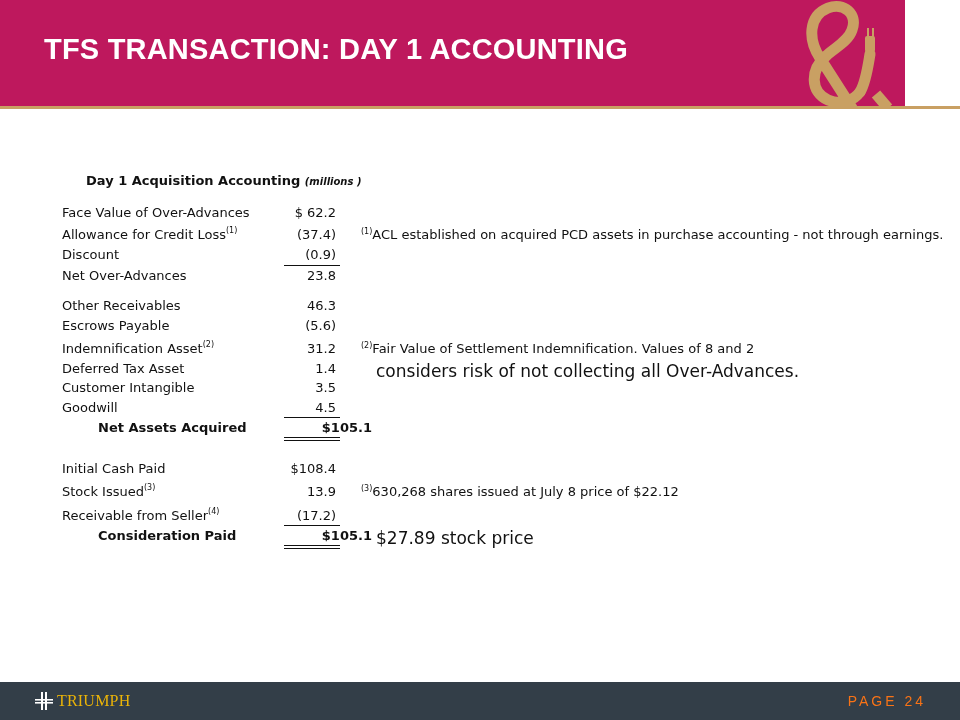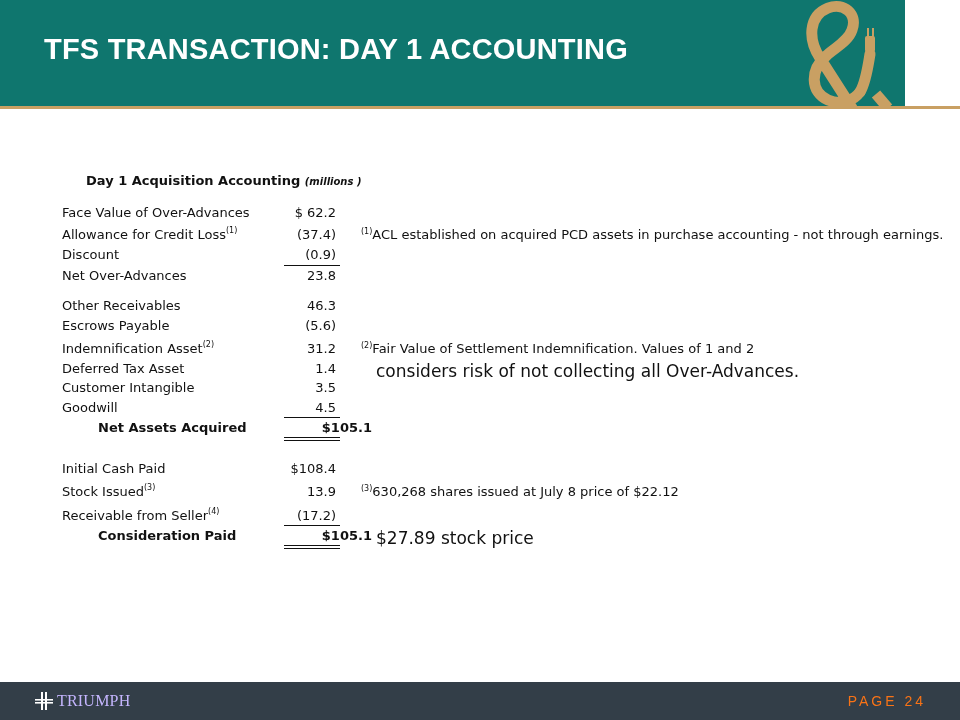--- a/index.html
+++ b/index.html
@@ -1,19 +1,19 @@
 <!DOCTYPE html>
 <html><head>
 <meta charset="utf-8">
 <style>
   * { margin:0; padding:0; box-sizing:border-box; }
   html, body { width:960px; height:720px; overflow:hidden; background:#ffffff; }
   body { position:relative; font-family:"Liberation Sans", sans-serif; color:#111; }
 
-  .header { position:absolute; left:0; top:0; width:905px; height:106px; background:#0f766e;text-decoration:underline; }
+  .header { position:absolute; left:0; top:0; width:905px; height:106px; background:#be185d;text-decoration:underline; }
   .header-rule { position:absolute; left:0; top:106px; width:960px; height:3px; background:#c9a063; }
   .title { position:absolute; left:44px; top:33px; font-family:"Liberation Sans", sans-serif; font-weight:bold; font-size:29px; color:#ffffff; letter-spacing:0.2px; white-space:nowrap; }
   .logo-amp { position:absolute; left:790px; top:-4px; width:110px; height:112px; }
 
   .doc { position:absolute; left:0; top:0; width:960px; height:720px; font-family:"DejaVu Sans", sans-serif; font-size:13px; }
   .tbl-title { position:absolute; left:86px; top:173px; font-size:13px; font-weight:bold; white-space:nowrap; }
   .tbl-title .unit { font-size:10px; font-style:italic; font-weight:bold; }
 
   .row { position:absolute; left:62px; width:278px; height:20px; white-space:nowrap; }
   .row .label { position:absolute; left:0; top:0; }
@@ -22,21 +22,21 @@
   .sup { font-size:8px; vertical-align:super; position:relative; top:-1px; }
   .single-top { position:absolute; left:222px; width:56px; height:1px; background:#111; }
   .dbl-bottom { position:absolute; left:222px; width:56px; height:4px; border-top:1px solid #111; border-bottom:1px solid #111; }
 
   .note { position:absolute; left:361px; white-space:nowrap; font-size:13px; }
   .note .nsup { font-size:8px; vertical-align:super; }
   .note-cont { position:absolute; left:376px; white-space:nowrap; font-size:17px; }
 
   .footer { position:absolute; left:0; top:682px; width:960px; height:38px; background:#333e48; }
   .brand { position:absolute; left:34px; top:9px; display:flex; align-items:center; gap:3px; }
-  .brand-name { font-family:"Liberation Serif", serif; color:#c4b5fd; font-size:16px; letter-spacing:0.2px; }
+  .brand-name { font-family:"Liberation Serif", serif; color:#eab308; font-size:16px; letter-spacing:0.2px; }
   .page { position:absolute; right:34px; top:11px; color:#f97316; font-family:"Liberation Sans", sans-serif; font-size:14px; letter-spacing:3px; }
 </style>
 </head>
 <body>
 
 <div class="header">
   <div class="title">TFS TRANSACTION:  DAY 1 ACCOUNTING</div>
   <svg class="logo-amp" viewBox="0 0 110 112">
     <g fill="none" stroke="#c9a063" stroke-width="11" stroke-linecap="round">
       <path d="M62 112 L30 62 C18 44 18 20 38 12 C54 6 68 18 62 34 C58 46 44 52 36 60 C20 74 20 96 38 104 C52 110 64 104 70 96"></path>
@@ -121,21 +121,21 @@
   <div class="row bold" style="top:528px">
     <span class="label"><span>Consideration Paid</span></span>
     <span class="val">$105.1</span>
   </div>
   <div class="dbl-bottom" style="left:284px; top:545px"></div>
 
   <div class="note" style="top:227px">
     <span class="nsup">(1)</span><span>ACL established on acquired PCD assets in purchase accounting - not through earnings.</span>
   </div>
   <div class="note" style="top:341px">
-    <span class="nsup">(2)</span><span>Fair Value of Settlement Indemnification.   Values of 1 and 2</span>
+    <span class="nsup">(2)</span><span>Fair Value of Settlement Indemnification.   Values of 8 and 2</span>
   </div>
   <div class="note-cont" style="top:361px">considers risk of not collecting all Over-Advances.</div>
   <div class="note" style="top:484px">
     <span class="nsup">(3)</span><span>630,268 shares issued at July 8 price of $22.12</span>
   </div>
   <div class="note-cont" style="top:528px">$27.89 stock price</div>
 </div>
 
 <div class="footer">
   <div class="brand">

